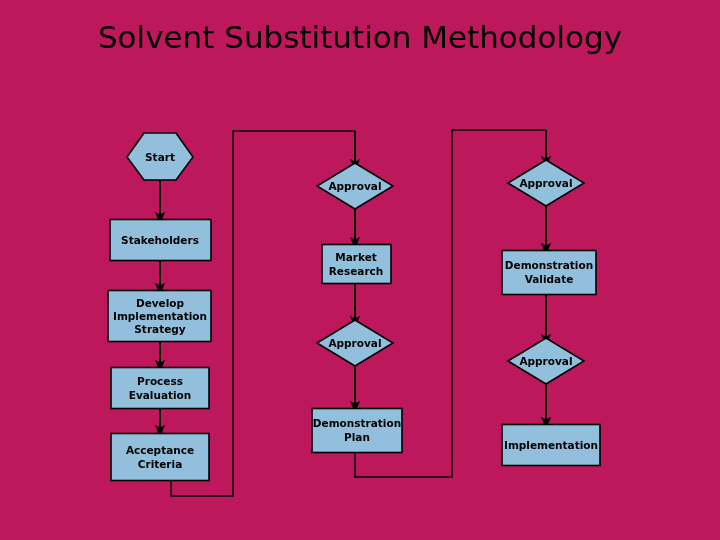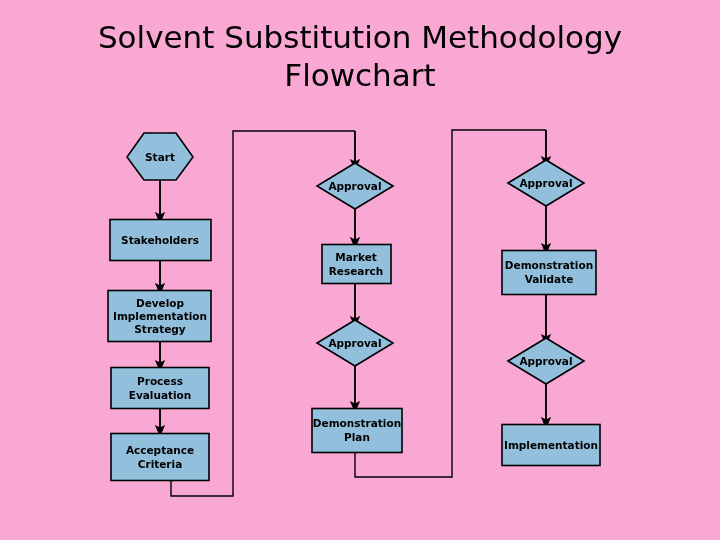--- a/index.html
+++ b/index.html
@@ -4,21 +4,21 @@
 <style>
   html, body {
     margin: 0;
     padding: 0;
     background: #ffffff;
   }
   #page {
     position: relative;
     width: 720px;
     height: 540px;
-    background: #f9a8d4;
+    background: #be185d;
     overflow: hidden;
     font-family: "DejaVu Sans", sans-serif;
   }
   #title {
     position: absolute;
     left: 0;
     top: 18px;
     width: 720px;
     text-align: center;
     font-family: "DejaVu Sans", sans-serif;
@@ -60,21 +60,20 @@
     fill: none;
   }
 </style>
 </head>
 <body>
 
 <div id="page">
 
   <div id="title">
     <span class="line">Solvent Substitution Methodology</span>
-    <span class="line">Flowchart</span>
   </div>
 
   <svg id="chart-svg" viewBox="0 0 720 540">
     <defs>
       <marker id="arrowhead" markerWidth="7" markerHeight="7" refX="3.2" refY="3" orient="auto" markerUnits="strokeWidth">
         <path d="M0,0.3 L6.4,3 L0,5.7 L1.4,3 Z" fill="#000000"></path>
       </marker>
     </defs>
 
     <g>

